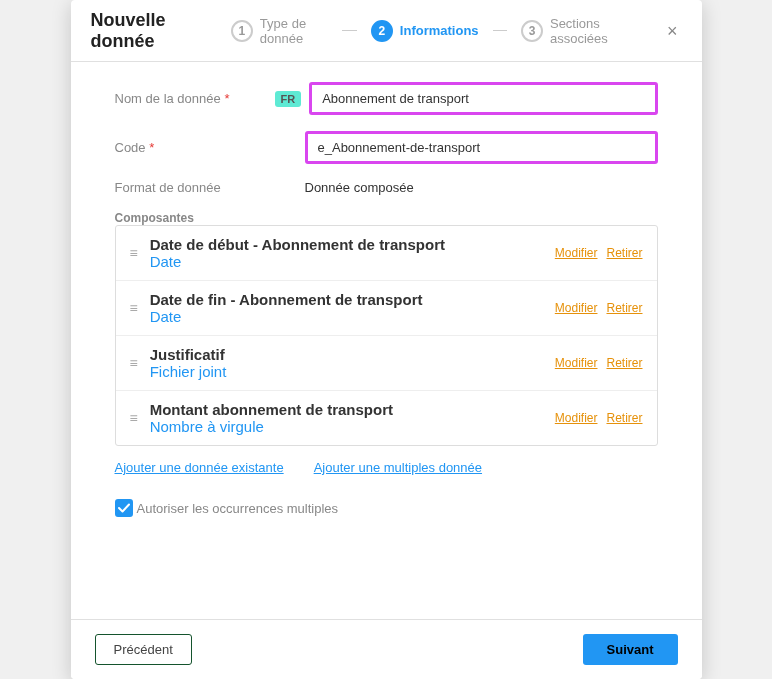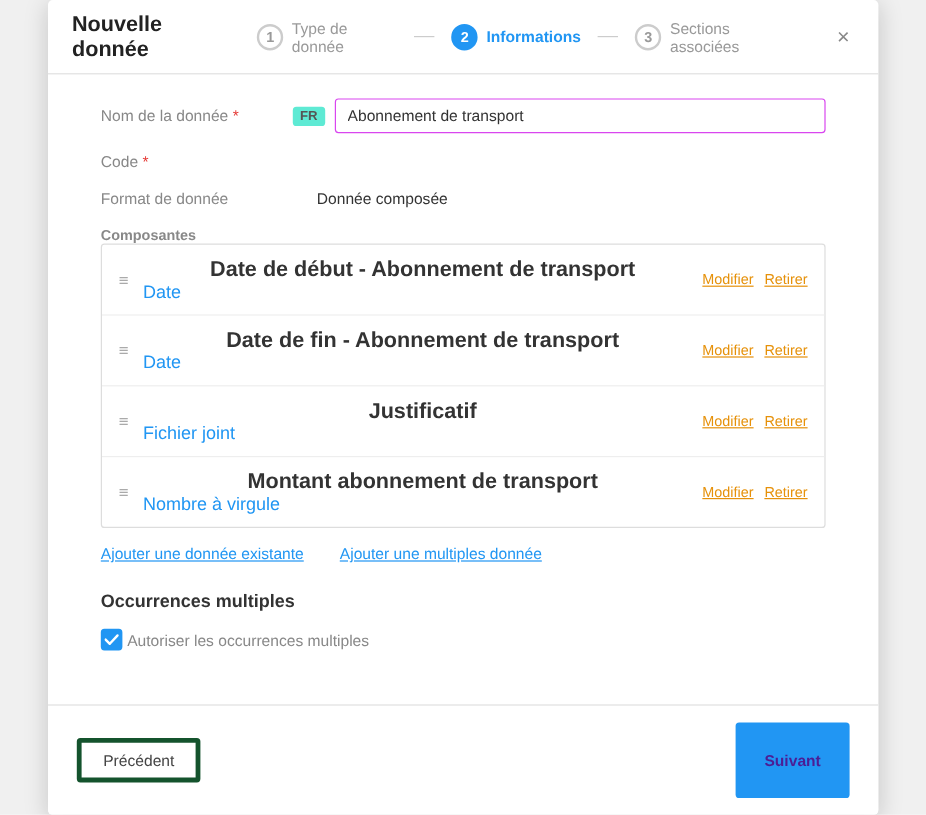--- a/index.html
+++ b/index.html
@@ -7,21 +7,21 @@
       font-family: -apple-system, BlinkMacSystemFont, 'Segoe UI', Arial, sans-serif;
       font-size: 13px;
       background: #f0f0f0;
       display: flex;
       align-items: center;
       justify-content: center;
       min-height: 100vh;
       color: #333;
     }
     .modal {
-      width: 692px;
+      width: 631px;
       height: 679px;
       background: #fff;
       border-radius: 4px;
       box-shadow: 0 4px 20px rgba(0,0,0,0.18);
       display: flex;
       flex-direction: column;
       overflow: hidden;
     }
     .modal-header {
       display: flex;
@@ -117,21 +117,21 @@
       color: #555;
       font-size: 11px;
       font-weight: 600;
       padding: 2px 6px;
       border-radius: 3px;
       margin-right: 8px;
       flex-shrink: 0;
     }
     .form-input {
       flex: 1;
-      border: 1px solid #d946ef;
+      border: 3px solid #d946ef;
       border-radius: 3px;
       padding: 6px 10px;
       font-size: 13px;
       color: #333;
       outline: none;
     }
     .form-value {
       color: #333;
       font-size: 13px;
     }
@@ -157,24 +157,23 @@
       color: #aaa;
       margin-right: 12px;
       font-size: 14px;
       cursor: grab;
       flex-shrink: 0;
     }
     .component-info {
       flex: 1;
     }
     .component-name {
-      font-size: 18px;
-      font-weight: 600;
-      color: #333;
-      text-align: center;
+      font-size: 15px;
+      font-weight: 600;
+      color: #333;
     }
     .component-type {
       font-size: 15px;
       color: #2196f3;
     }
     .component-actions {
       display: flex;
       gap: 9px;
     }
     .action-link {
@@ -234,34 +233,34 @@
       padding: 14px 24px;
       border-top: 1px solid #e0e0e0;
       display: flex;
       justify-content: space-between;
       align-items: center;
       flex-shrink: 0;
       background: #fff;
     }
     .btn-prev {
       background: #fff;
-      border: 4px solid #14532d;
+      border: 1px solid #14532d;
       border-radius: 3px;
       padding: 7px 18px;
       font-size: 13px;
       cursor: pointer;
       color: #444;
     }
     .btn-next {
       background: #2196f3;
       border: none;
       border-radius: 3px;
-      padding: 24px 24px;
-      font-size: 13px;
-      color: #4c1d95;
+      padding: 8px 24px;
+      font-size: 13px;
+      color: #000000;
       cursor: pointer;
       font-weight: 600;
     }
   </style>
 </head>
 <body>
 
 <div class="modal">
 
   <div class="modal-header">
@@ -296,25 +295,26 @@
       </span>
       <span class="lang-badge">FR</span>
       <input class="form-input" type="text" value="Abonnement de transport" style="">
     </div>
 
     <div class="form-row">
       <span class="form-label">
         <span>Code</span>
         <span class="required-star">*</span>
       </span>
+      <input class="form-input" type="text" style="margin-left: 30px;" value="e_Abonnement-de-transport">
     </div>
 
     <div class="form-row">
       <span class="form-label">Format de donnée</span>
-      <span class="form-value" style="margin-left:20px;">Donnée composée</span>
+      <span class="form-value" style="margin-left:30px;">Donnée composée</span>
     </div>
 
     <div class="section-title">Composantes</div>
 
     <div class="components-table">
 
       <div class="component-row">
         <span class="drag-icon">≡</span>
         <div class="component-info">
           <div class="component-name">Date de début - Abonnement de transport</div>
@@ -363,21 +363,20 @@
       </div>
 
     </div>
 
     <div class="add-links">
       <button class="add-link">Ajouter une donnée existante</button>
       <button class="add-link">Ajouter une multiples donnée</button>
     </div>
 
     <div class="occurrences-section">
-      <div class="section-heading">Occurrences multiples</div>
       <div class="checkbox-row">
         <div class="checkbox-custom">
           <svg width="12" height="10" viewBox="0 0 12 10" fill="none">
             <polyline points="1,5 4.5,8.5 11,1.5" stroke="white" stroke-width="2" stroke-linecap="round" stroke-linejoin="round"></polyline>
           </svg>
         </div>
         <span class="checkbox-label">Autoriser les occurrences multiples</span>
       </div>
     </div>
 

